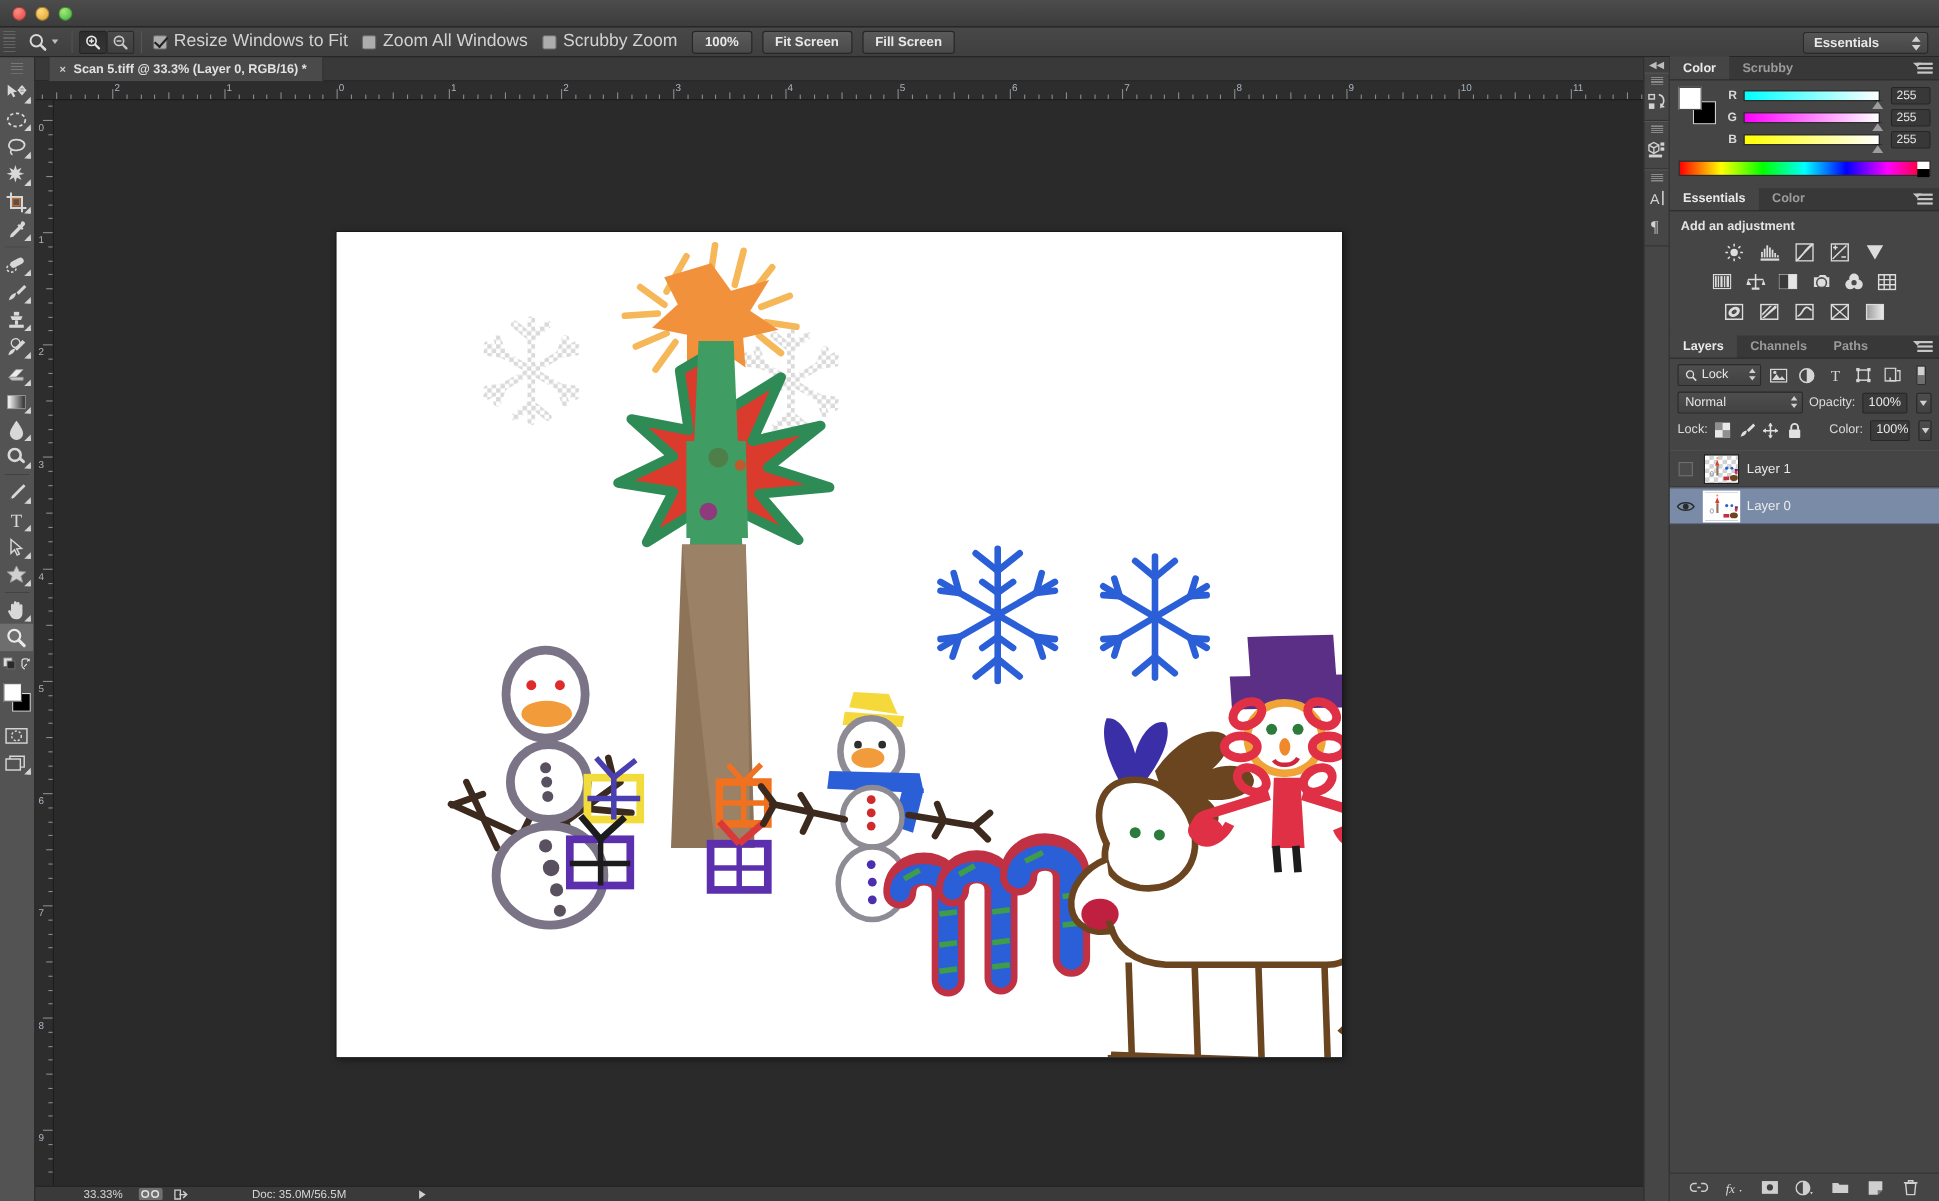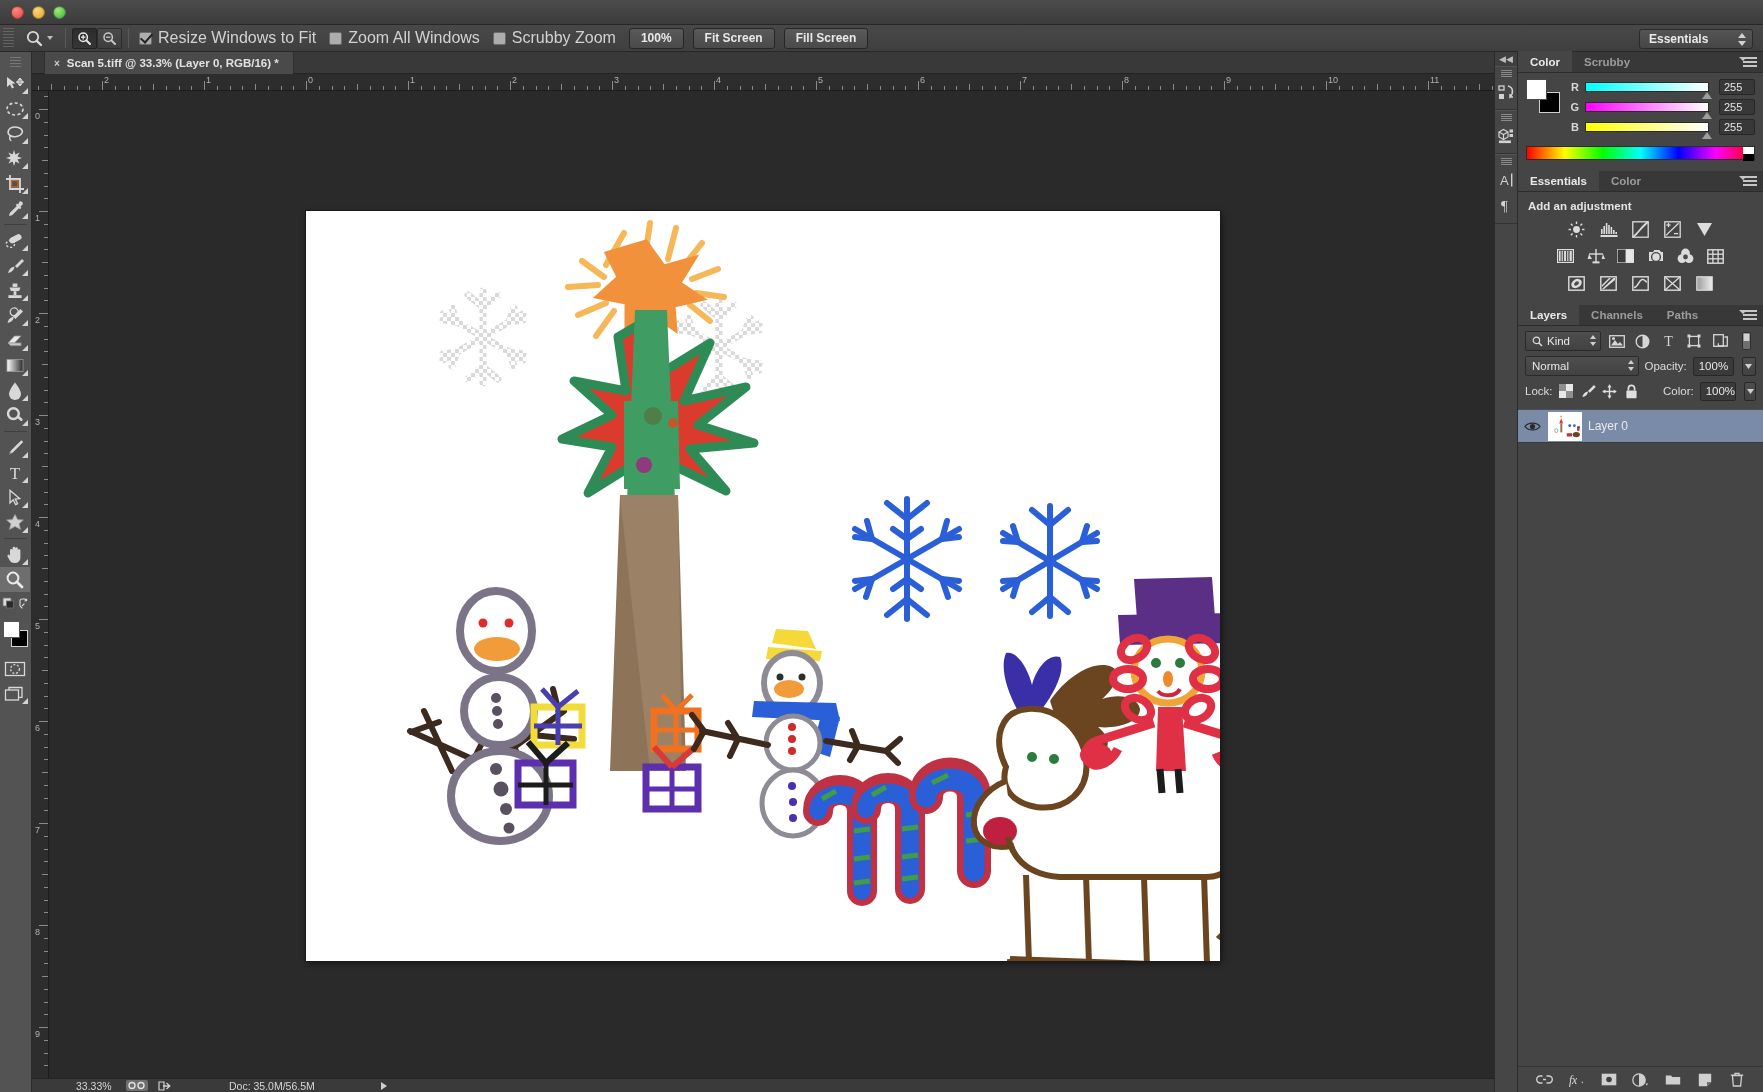--- a/index.html
+++ b/index.html
@@ -1217,21 +1217,21 @@
       </div>
   </div>
 
   <div class="layer-ctrl">
     <div class="lrow">
       <span class="select" style="width:82px">
         <svg width="11" height="11" viewBox="0 0 11 11" style="margin-right:4px">
           <circle cx="4.4" cy="4.4" r="3.2" fill="none" stroke="#dcdcdc" stroke-width="1.2"></circle>
           <line x1="6.8" y1="6.8" x2="10" y2="10" stroke="#dcdcdc" stroke-width="1.5"></line>
         </svg>
-        <span>Kind</span>
+        <span>Lock</span>
         <span class="sp">
             <i class="u"></i>
             <i class="d"></i>
           </span>
       </span>
       <span class="filt-ico">
         <svg width="16" height="13" viewBox="0 0 16 13">
             <rect x="0.7" y="0.7" width="14.6" height="11.6" fill="none" stroke="#d6d6d6" stroke-width="1.3"></rect>
         <path d="M2 10.5 L6 5 L9 9 L11 7 L14 10.5 Z" fill="#d6d6d6"></path>
             <circle cx="4.5" cy="3.6" r="1.5" fill="#d6d6d6"></circle>
@@ -1322,20 +1322,40 @@
       <span class="lbl" style="margin-left:18px">Color:</span>
       <span class="numbox">100%</span>
       <span class="miniarr">
         <svg width="7" height="5" viewBox="0 0 7 5">
             <path d="M0 0 H7 L3.5 5 Z" fill="#d0d0d0"></path>
           </svg>
       </span>
     </div>
   </div>
 
+  <div class="layer-item">
+    <span class="eye">
+      <span style="display:block;width:13px;height:13px;border:1px solid #6f6f6f;background:#4b4b4b;"></span>
+    </span>
+    <span class="thumb">
+      <svg width="32" height="27" viewBox="0 0 914 750" preserveAspectRatio="xMidYMid meet" style="position:absolute;left:0;top:0;width:100%;height:100%;">
+        <ellipse cx="190" cy="500" rx="46" ry="62" fill="none" stroke="#8b8b96" stroke-width="22"></ellipse>
+        <path d="M340 120 L400 280 L280 280 Z" fill="#da3b2c"></path>
+        <rect x="314" y="284" width="60" height="270" fill="#8d7358"></rect>
+        <circle cx="601" cy="348" r="44" fill="#2b5fd8"></circle>
+          <circle cx="744" cy="350" r="40" fill="#2b5fd8"></circle>
+        <rect x="512" y="580" width="160" height="100" fill="#c03144"></rect>
+        <ellipse cx="800" cy="620" rx="110" ry="80" fill="#6b4420"></ellipse>
+        <ellipse cx="862" cy="460" rx="40" ry="60" fill="#e03045"></ellipse>
+        <rect x="828" y="368" width="82" height="62" fill="#5b2f86"></rect>
+        <path d="M340 30 L380 90 L300 90 Z" fill="#f2913c"></path>
+      </svg>
+    </span>
+    <span class="layer-name">Layer 1</span>
+  </div>
 
   <div class="layer-item sel">
     <span class="eye">
       <svg width="17" height="11" viewBox="0 0 17 11">
         <path d="M1 5.5 C4 1 13 1 16 5.5 C13 10 4 10 1 5.5 Z" fill="none" stroke="#2a2a2a" stroke-width="1.3"></path>
         <circle cx="8.5" cy="5.5" r="2.6" fill="#2a2a2a"></circle>
       </svg>
     </span>
     <span class="thumb white active">
       <svg width="32" height="27" viewBox="0 0 914 750" preserveAspectRatio="xMidYMid meet" style="position:absolute;left:0;top:0;width:100%;height:100%;">

